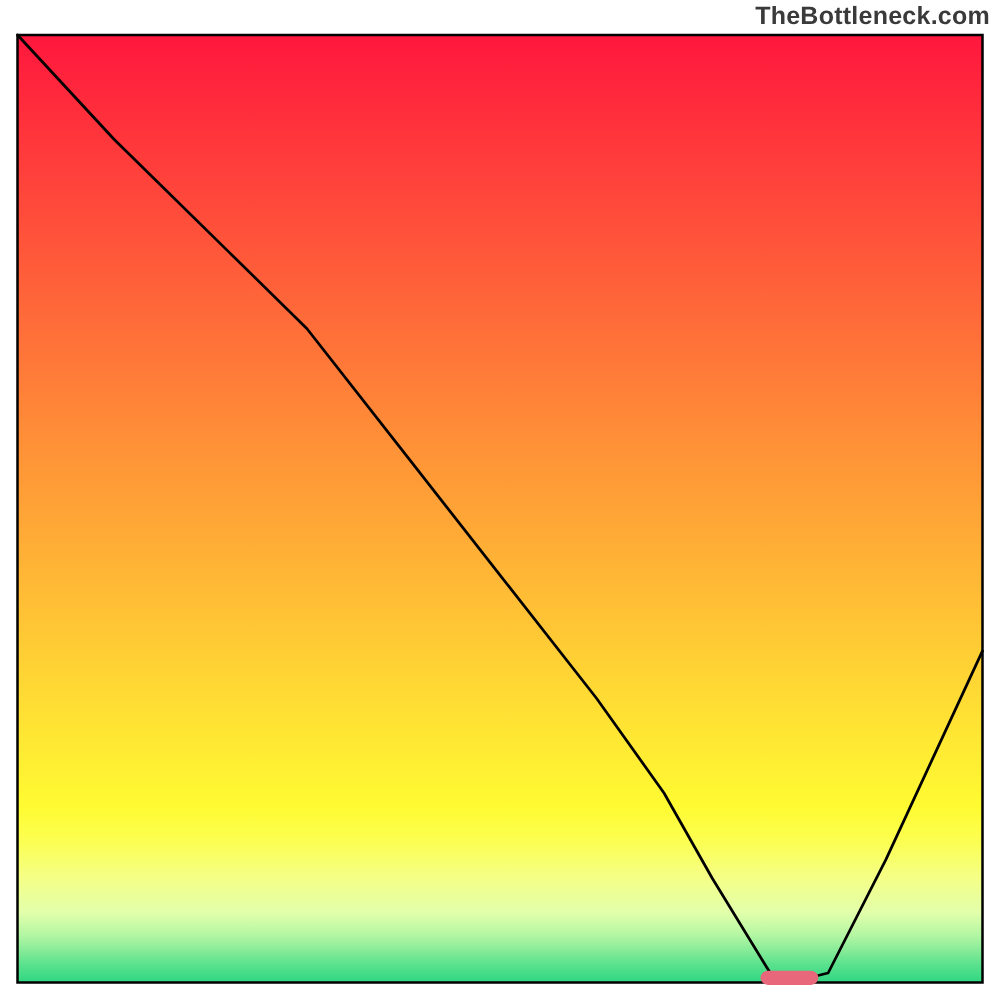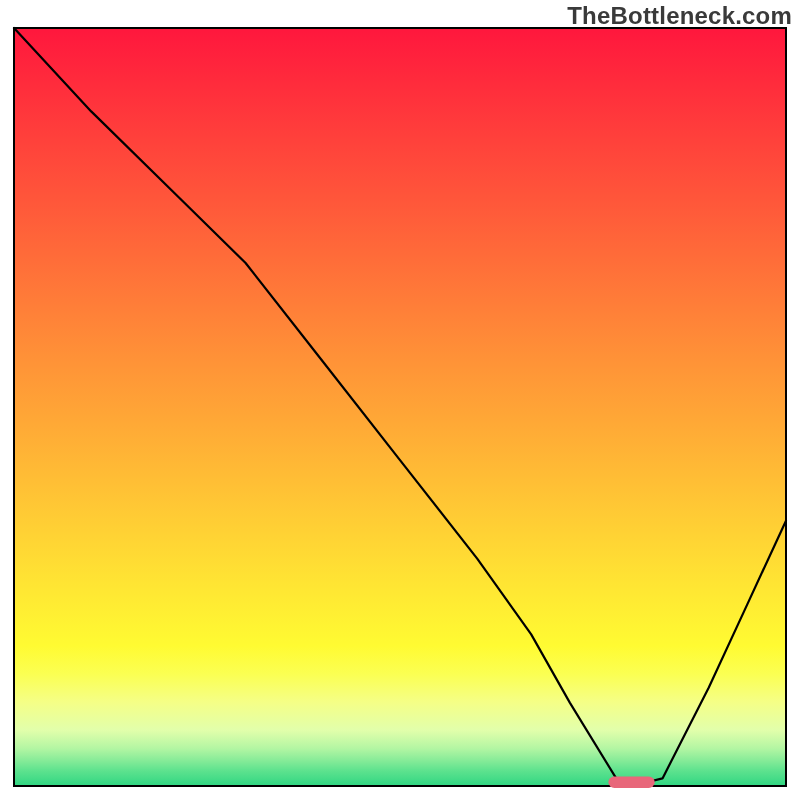--- a/index.html
+++ b/index.html
@@ -12,21 +12,21 @@
   }
   .container {
     position: relative;
     width: 800px;
     height: 800px;
   }
   .watermark {
     position: absolute;
     top: 2px;
     right: 8px;
-    font-size: 24px;
+    font-size: 20px;
     font-weight: 600;
     color: #3a3a3a;
     z-index: 5;
     letter-spacing: 0.2px;
   }
   svg.chart {
     position: absolute;
     left: 0;
     top: 0;
   }

